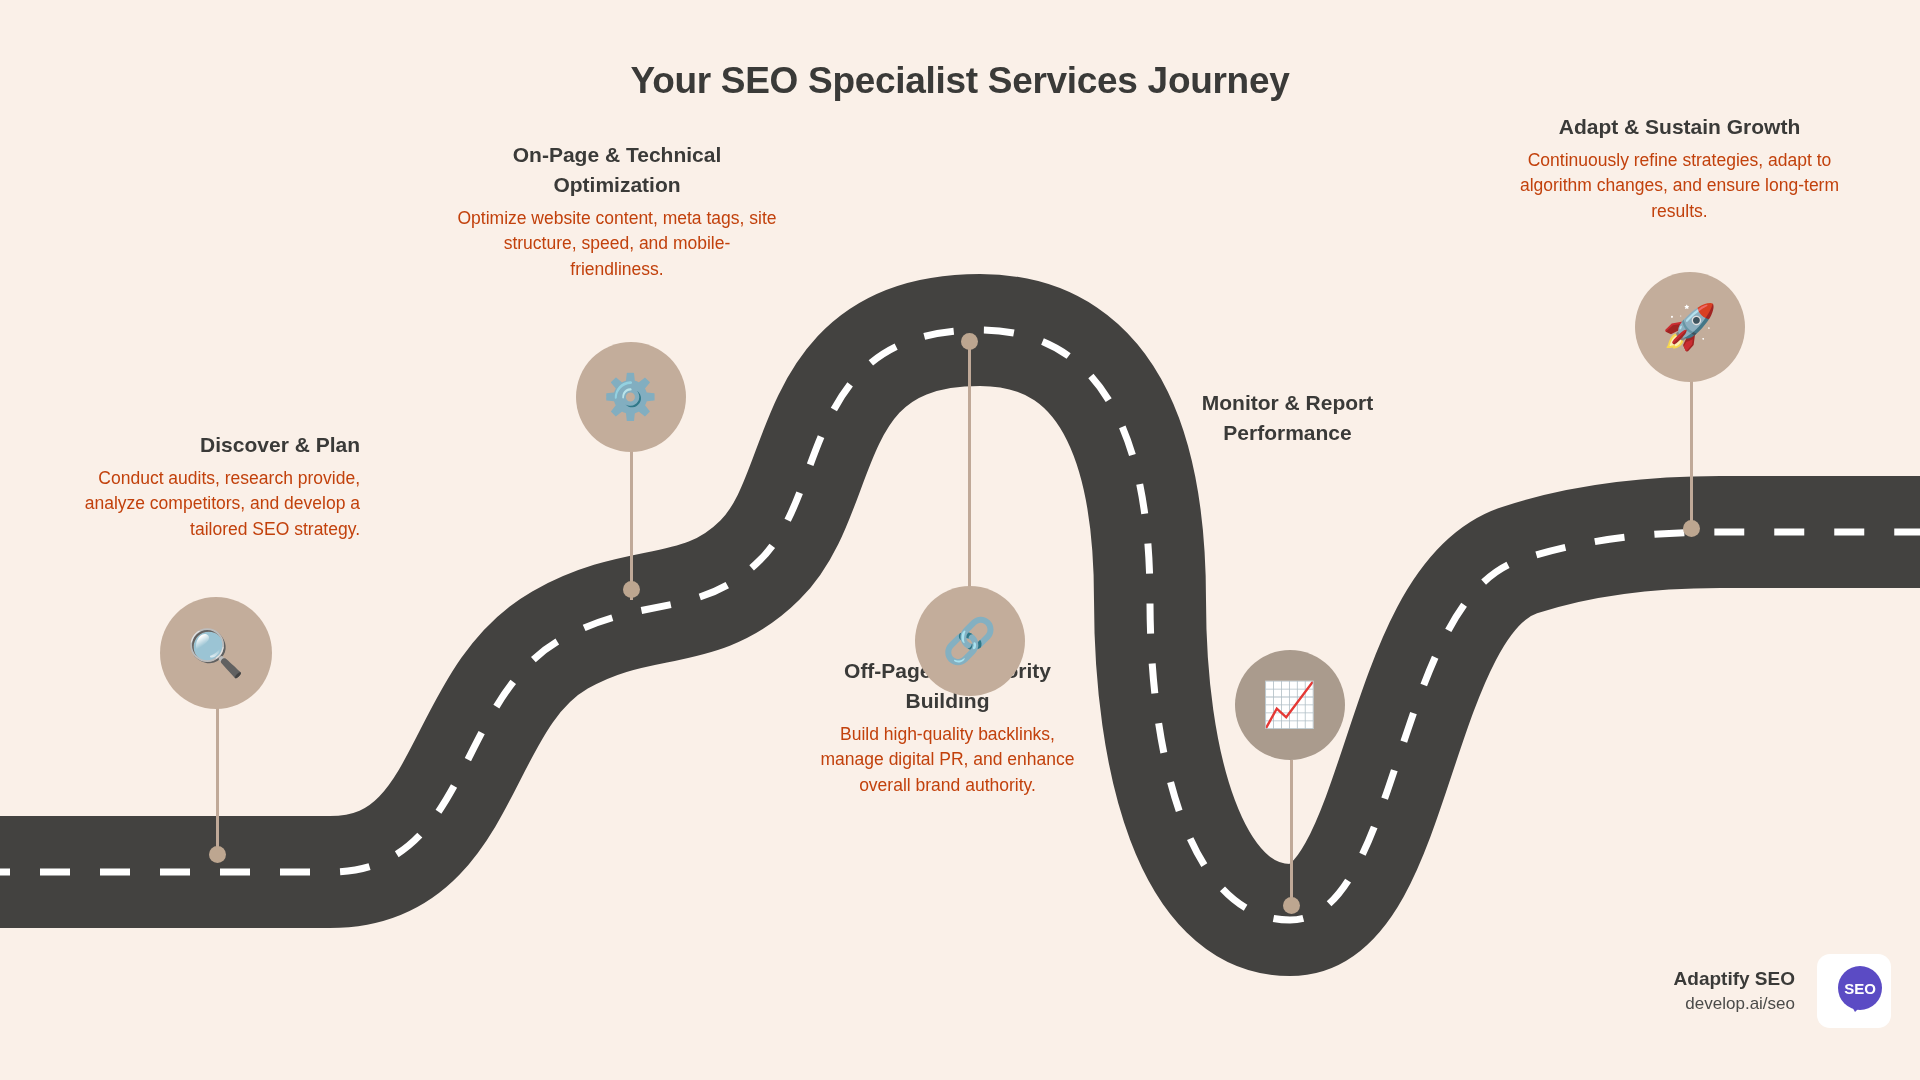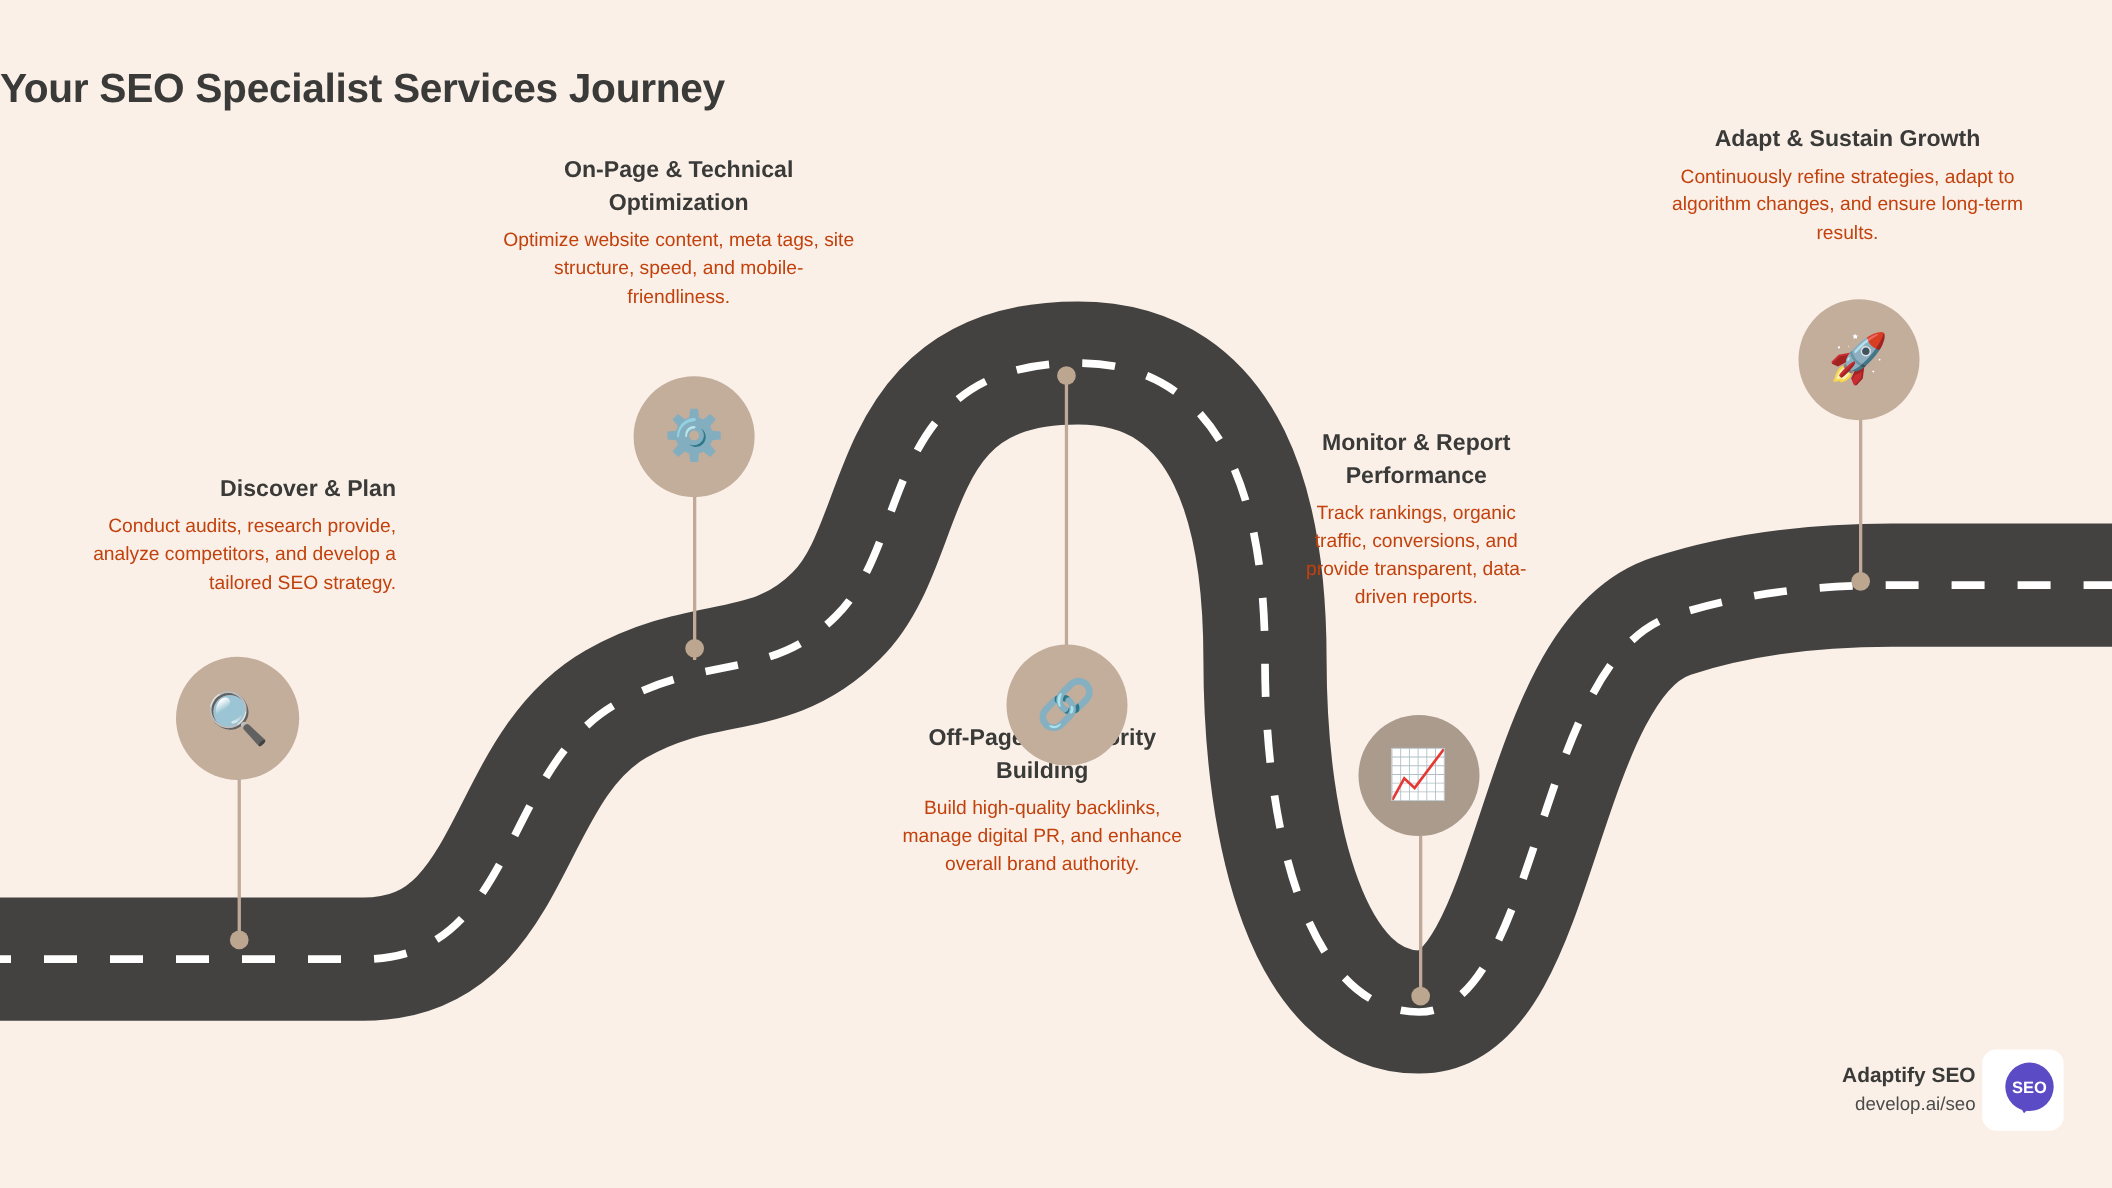--- a/index.html
+++ b/index.html
@@ -8,21 +8,21 @@
     background:#faf0e8;
     font-family:"Liberation Sans", sans-serif;
     overflow:hidden;
   }
   #stage { position:relative; width:1920px; height:1080px; background:#faf0e8; }
 
   #road-layer { position:absolute; inset:0; width:1920px; height:1080px; }
 
   .page-title {
     position:absolute; left:0; top:60px; width:1920px;
-    text-align:left;
+    text-align:center;
     font-size:37px; font-weight:bold; color:#3a3a38;
     letter-spacing:-0.3px;
   }
 
   .step { position:absolute; }
 
   .step-text { position:absolute; text-align:center; }
   .step-title {
     font-size:21px; font-weight:bold; color:#3a3a38;
     line-height:1.42; margin-bottom:6px;
@@ -39,22 +39,22 @@
     background:#bda690;
   }
   .marker-circle {
     position:absolute; border-radius:50%;
     display:flex; align-items:center; justify-content:center;
   }
   .marker-glyph { line-height:1; display:block; }
 
   
   .brand {
-    position:absolute; right:44px; bottom:52px;
-    display:flex; align-items:center; gap:6px;
+    position:absolute; right:29px; bottom:52px;
+    display:flex; align-items:center; gap:22px;
   }
   .brand-text { text-align:right; }
   .brand-name { font-size:19px; font-weight:bold; color:#3a3a38; line-height:1.35; }
   .brand-url  { font-size:17px; color:#4b4b49; line-height:1.45; }
   .brand-logo {
     width:74px; height:74px; border-radius:13px; background:#ffffff;
     display:flex; align-items:center; justify-content:center;padding-left:11px;
   }
 </style>
 </head>
@@ -113,21 +113,20 @@
     <div class="marker-stem" style="left:968px; top:343px; height:255px;"></div>
     <div class="marker-dot" style="left:961px; top:333px;"></div>
     <div class="marker-circle" style="left:915px; top:586px; width:110px; height:110px; background:#c3ad9b;">
       <span class="marker-glyph" style="font-size:44px;">🔗</span>
     </div>
   </div>
 
   <div class="step">
     <div class="step-text" style="left:1185px; top:388px; width:205px;">
       <div class="step-title">Monitor &amp; Report Performance</div>
-      <div class="step-desc">Track rankings, organic traffic, conversions, and provide transparent, data-driven reports.</div>
     </div>
     <div class="marker-stem" style="left:1290px; top:760px; height:150px;"></div>
     <div class="marker-dot" style="left:1283px; top:897px;"></div>
     <div class="marker-circle" style="left:1235px; top:650px; width:110px; height:110px; background:#aa9b8d;">
       <span class="marker-glyph" style="font-size:44px;">📈</span>
     </div>
   </div>
 
   <div class="step">
     <div class="step-text" style="left:1512px; top:112px; width:335px;">

